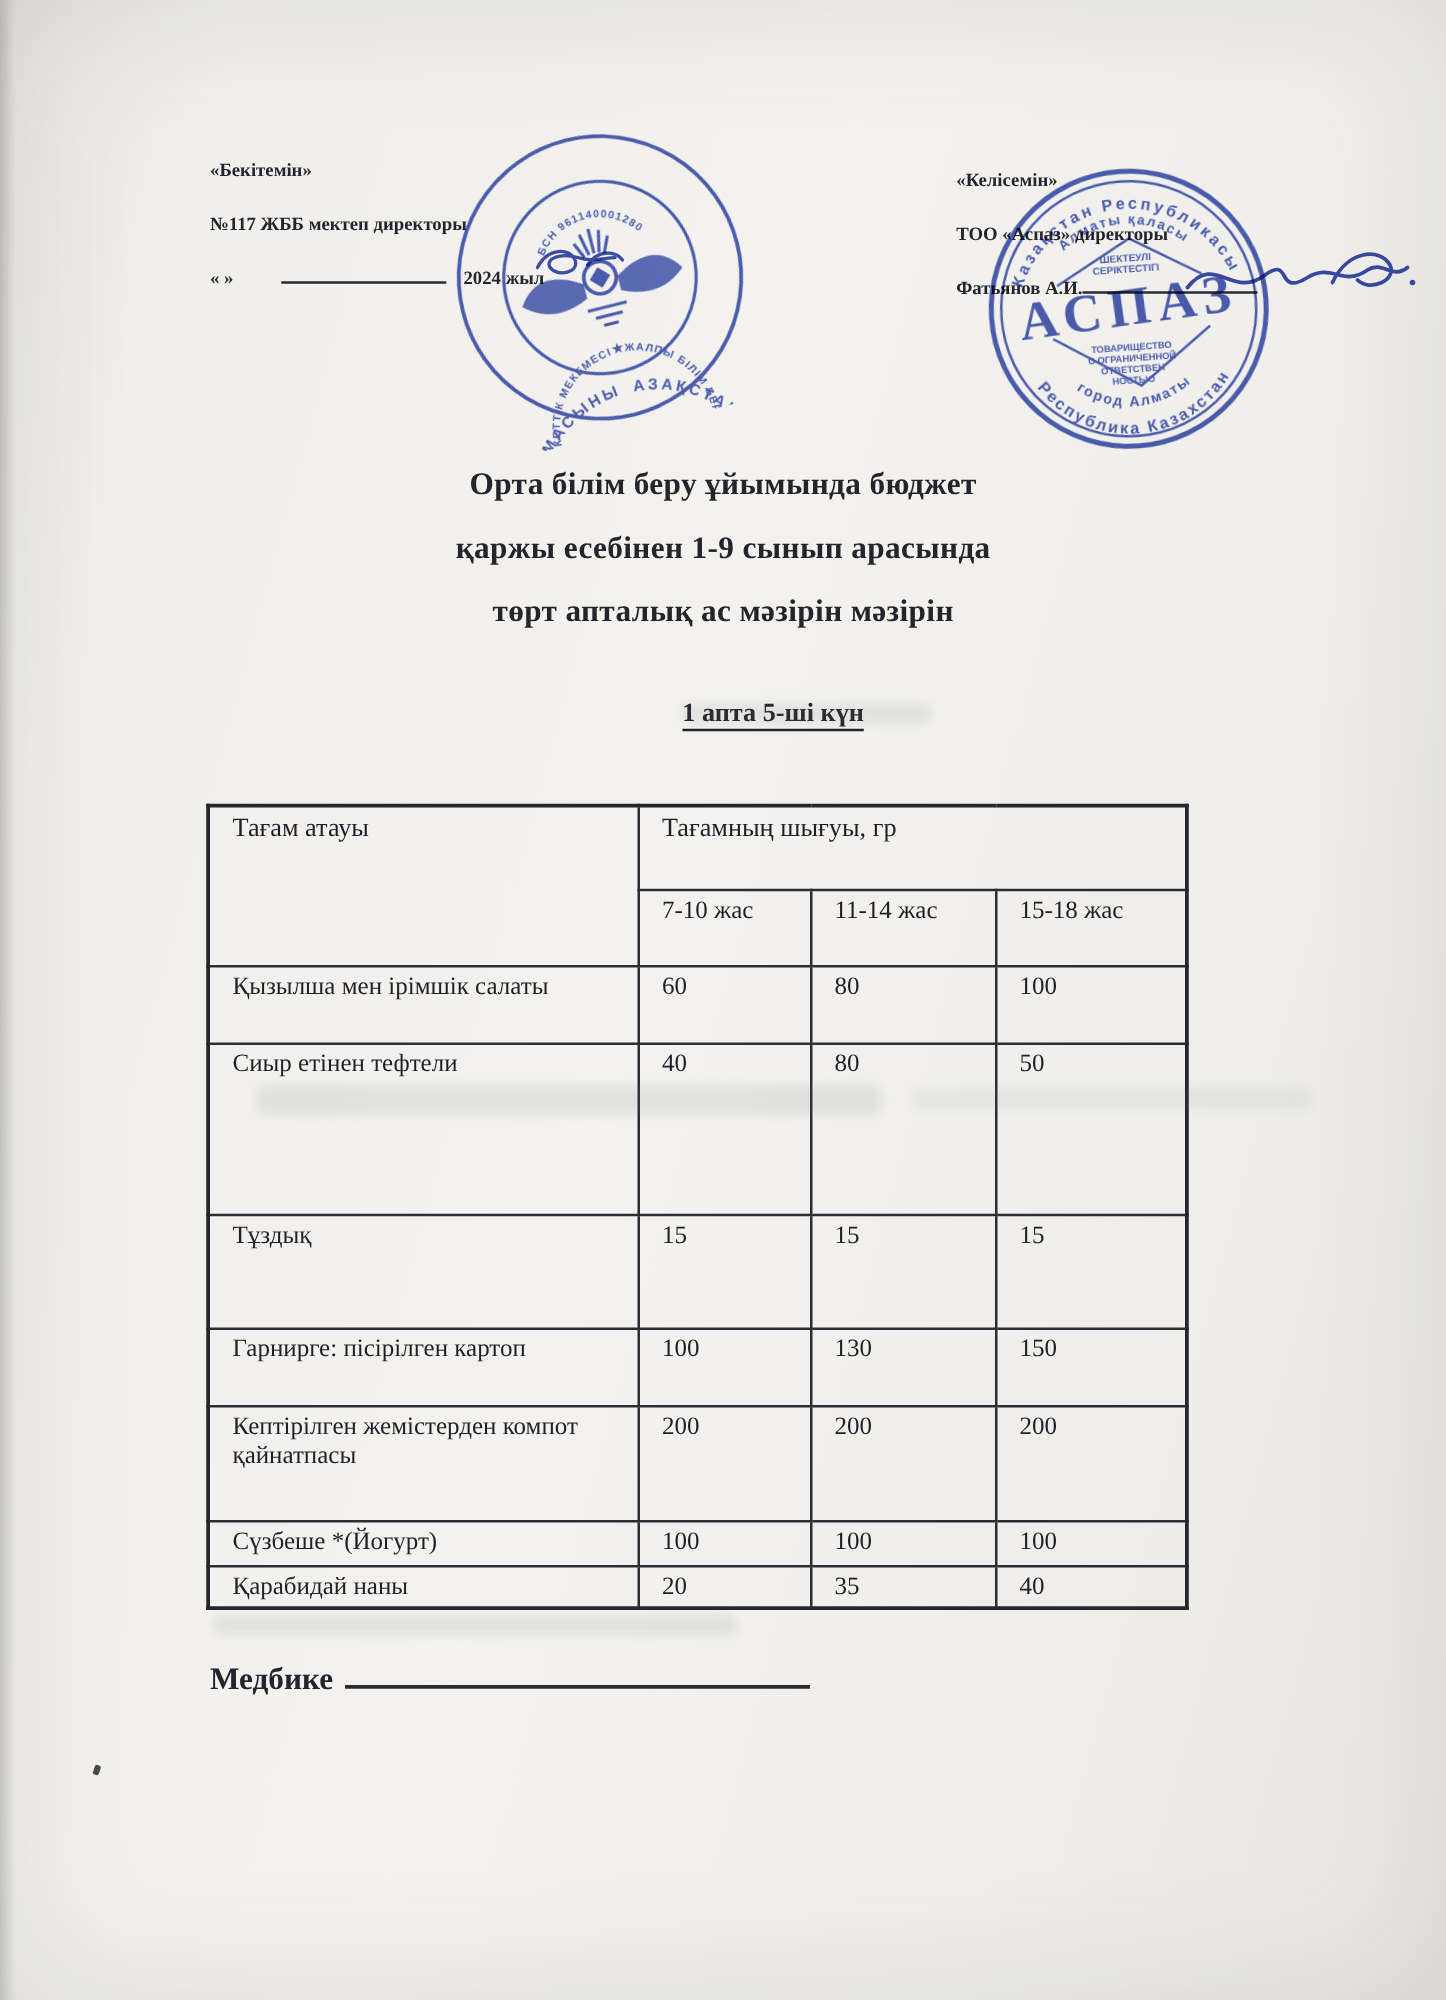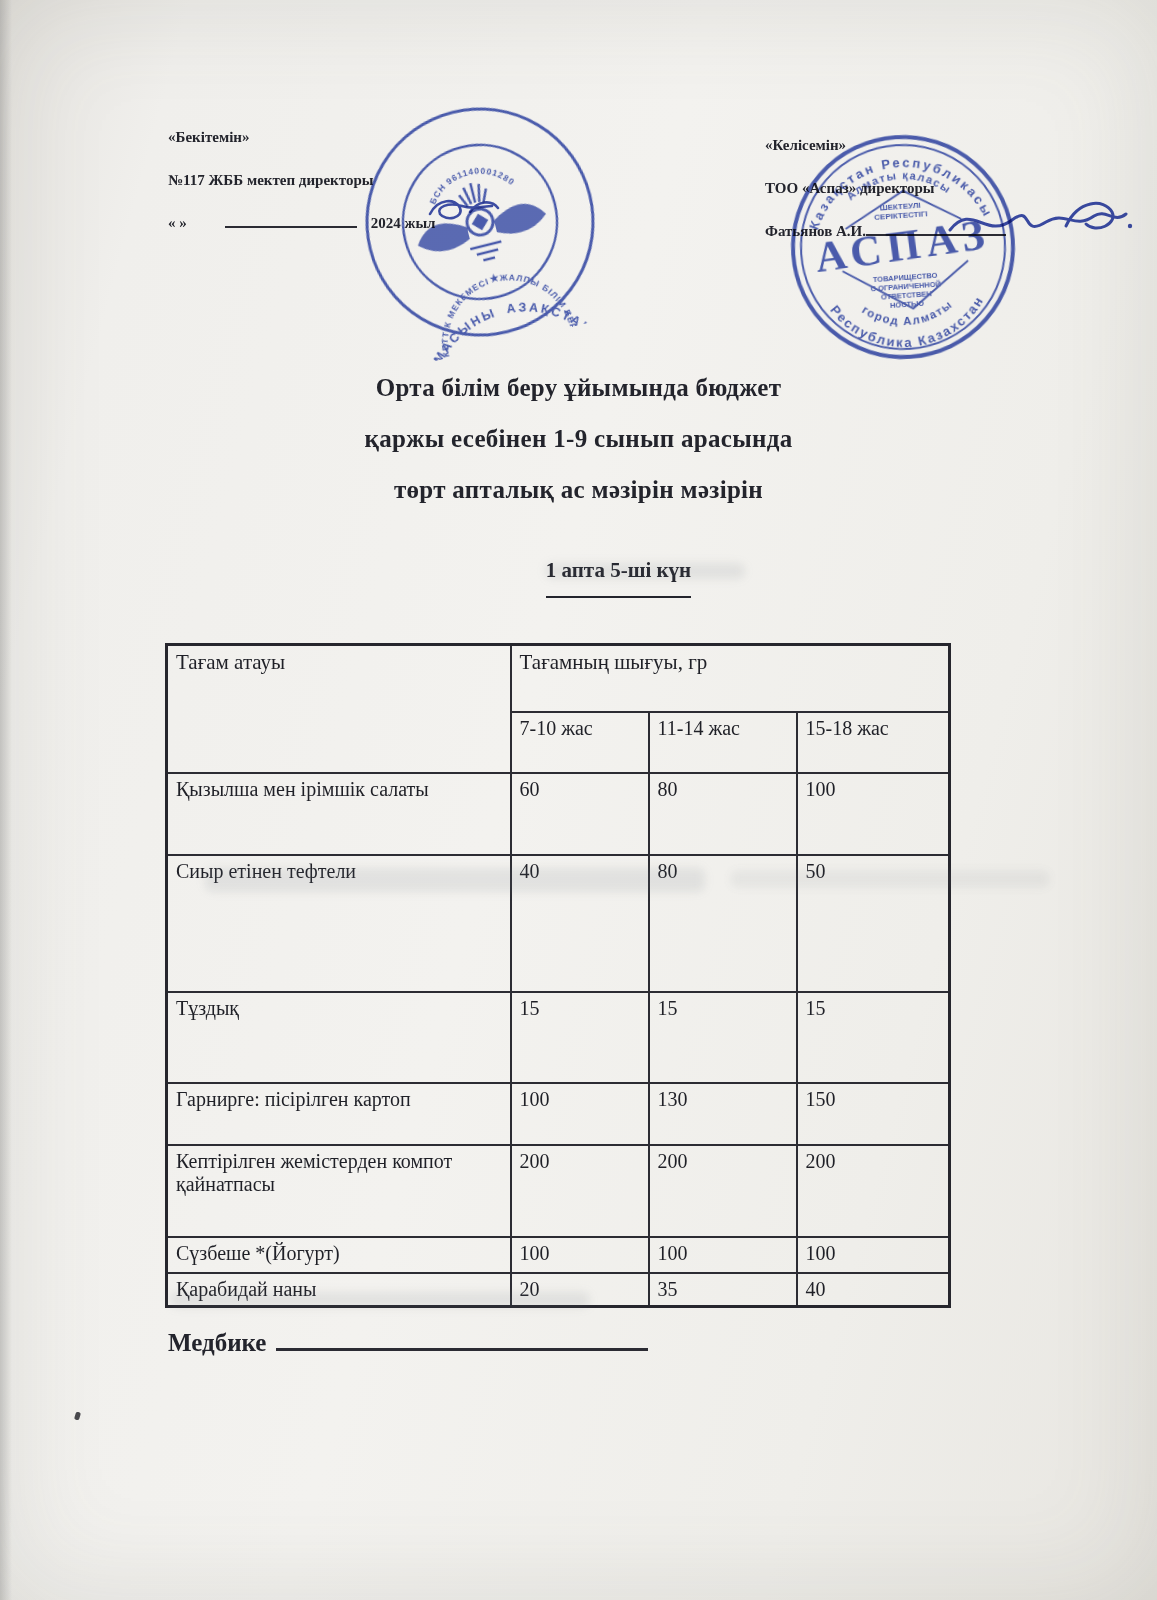--- a/index.html
+++ b/index.html
@@ -33,39 +33,39 @@
   
   .title{
     position:absolute;left:0;right:0;top:362px;text-align:center;
     font-weight:bold;font-size:25px;line-height:51px;letter-spacing:.3px;
   }
   .subtitle{
     position:absolute;left:0;right:0;top:558px;text-align:center;
     transform:translateX(40px);
     font-weight:bold;font-size:21px;
   }
-  .subtitle span{border-bottom:2.5px solid #23242c;padding-bottom:14px;}
+  .subtitle span{border-bottom:2.5px solid #23242c;padding-bottom:1px;}
   
   table.menu{
     position:absolute;left:165px;top:643px;width:783px;
     border-collapse:collapse;table-layout:fixed;
     font-size:20px;color:#1f2027;
   }
   table.menu td,table.menu th{
     border:2px solid #2c2c33;
-    padding:4px 8px;vertical-align:top;
+    padding:4px 18px;vertical-align:top;
     font-weight:normal;text-align:left;
     overflow:hidden;
   }
   table.menu{border:3px solid #26262d;}
   th.name-hd{vertical-align:middle;text-align:center;font-weight:bold;font-size:21px;}
   th.group-hd{vertical-align:middle;text-align:center;font-weight:bold;font-size:21px;height:57px;}
   th.age-hd{vertical-align:middle;text-align:center;font-weight:bold;font-size:20px;height:51px;}
   td.val{text-align:center;padding-top:6px;}
-  tr.r0{height:82px;} tr.r1{height:137px;} tr.r2{height:91px;margin-top:40px;}
+  tr.r0{height:62px;} tr.r1{height:137px;} tr.r2{height:91px;margin-top:40px;}
   tr.r3{height:62px;} tr.r4{height:92px;} tr.r5{height:36px;} tr.r6{height:30px;}
   
   .footer{position:absolute;left:168px;top:1322px;font-weight:bold;font-size:25px;}
   .footer .uline{width:372px;border-bottom-width:3px;margin-left:10px;}
   
   .stamp{position:absolute;mix-blend-mode:multiply;opacity:.9;filter:blur(.4px);}
   .stamp-school{left:356px;top:98px;transform:rotate(-14deg);}
   .stamp-aspaz{left:786px;top:130px;transform:rotate(-4deg);}
   .sig{position:absolute;mix-blend-mode:multiply;}
   .sig-big{left:946px;top:190px;}

